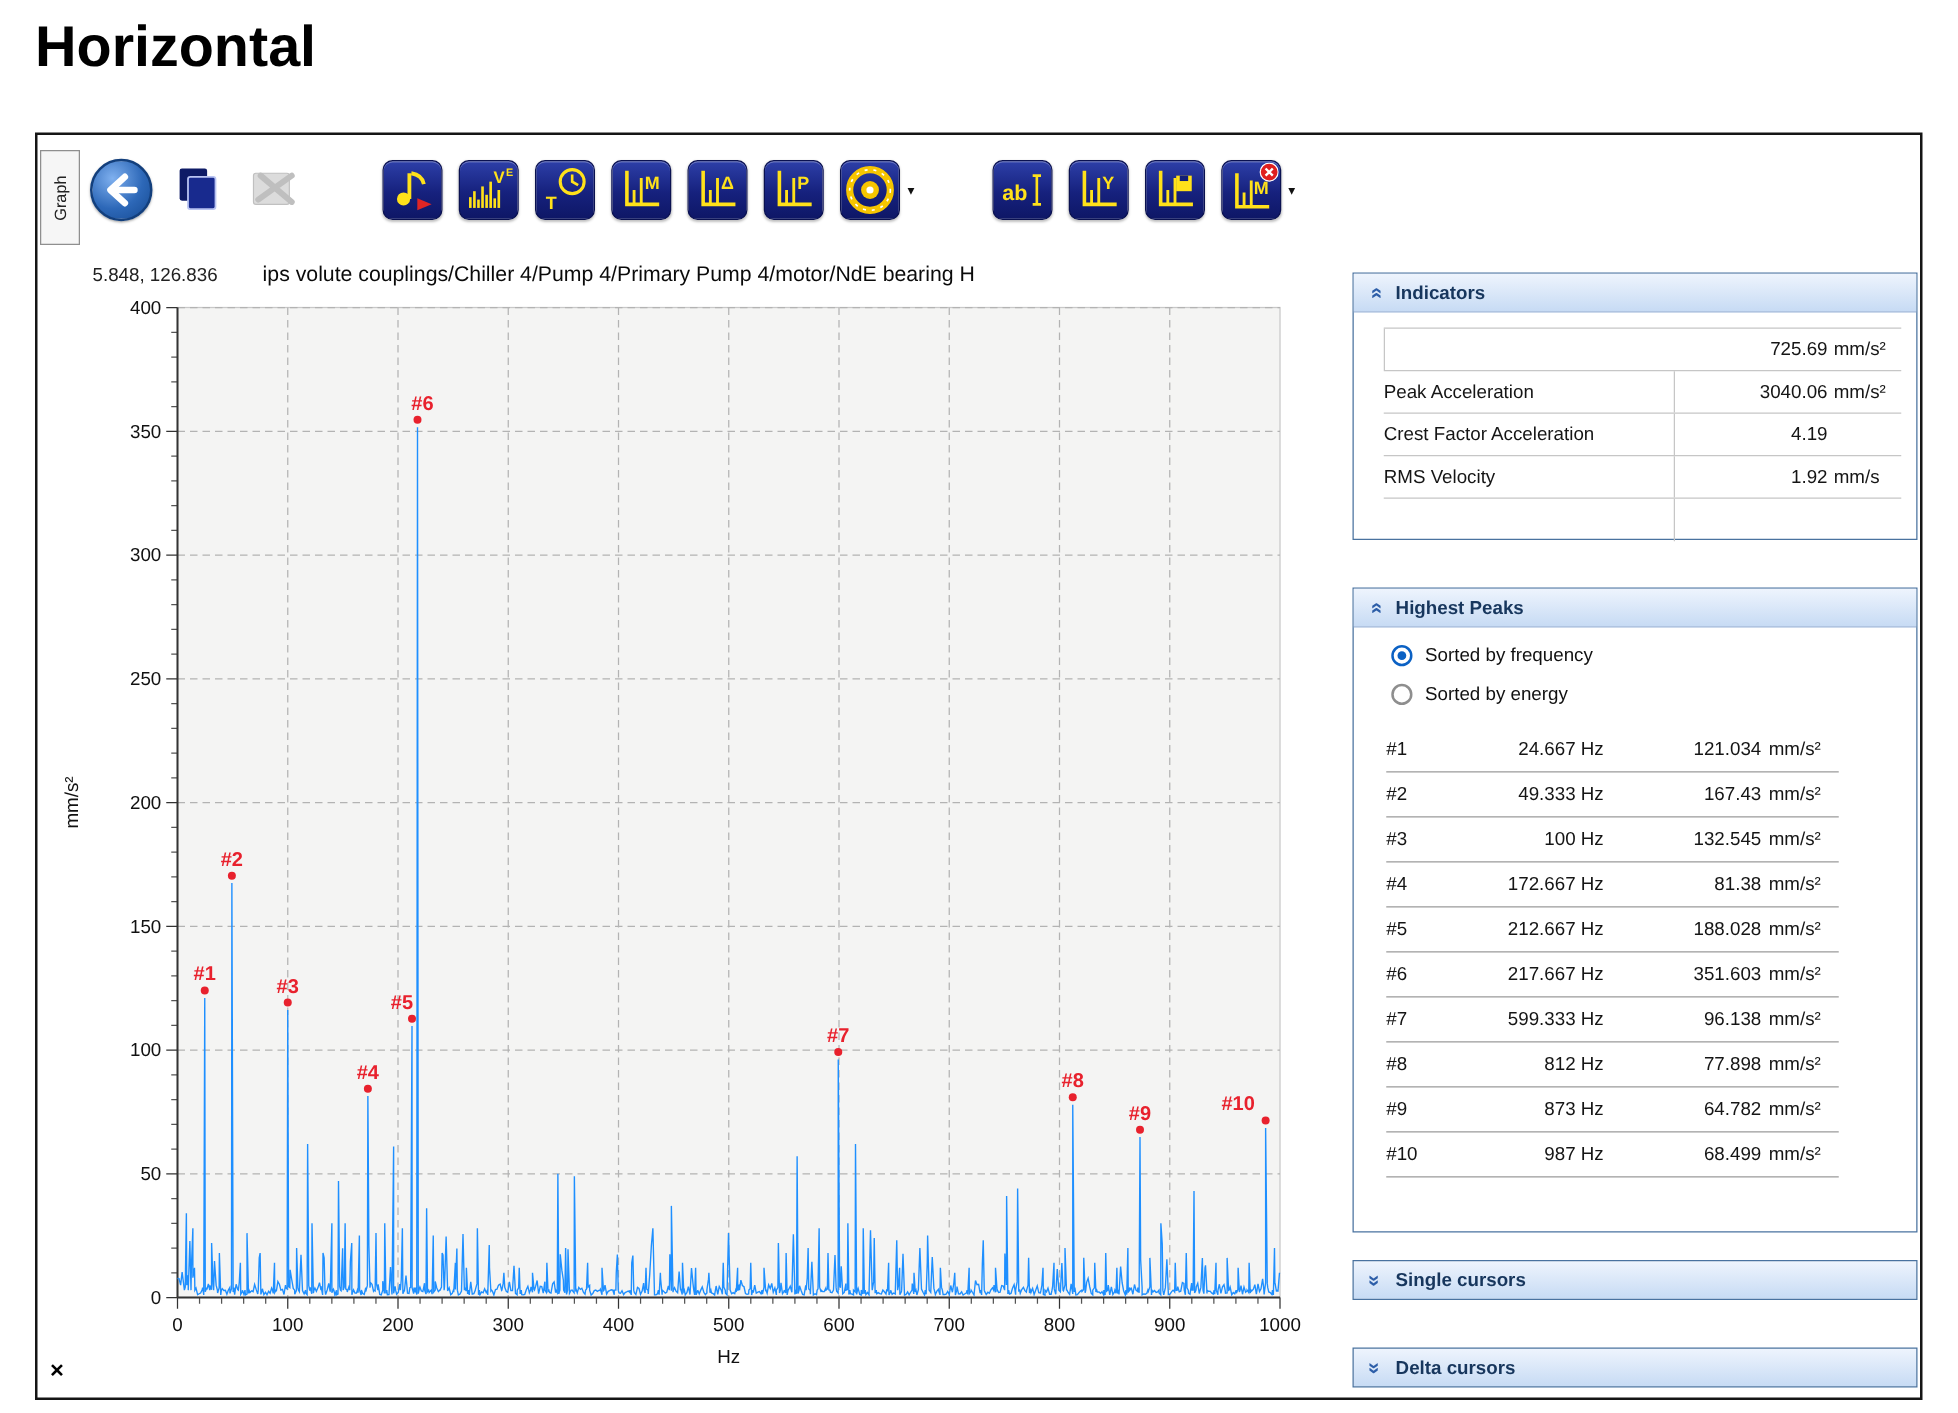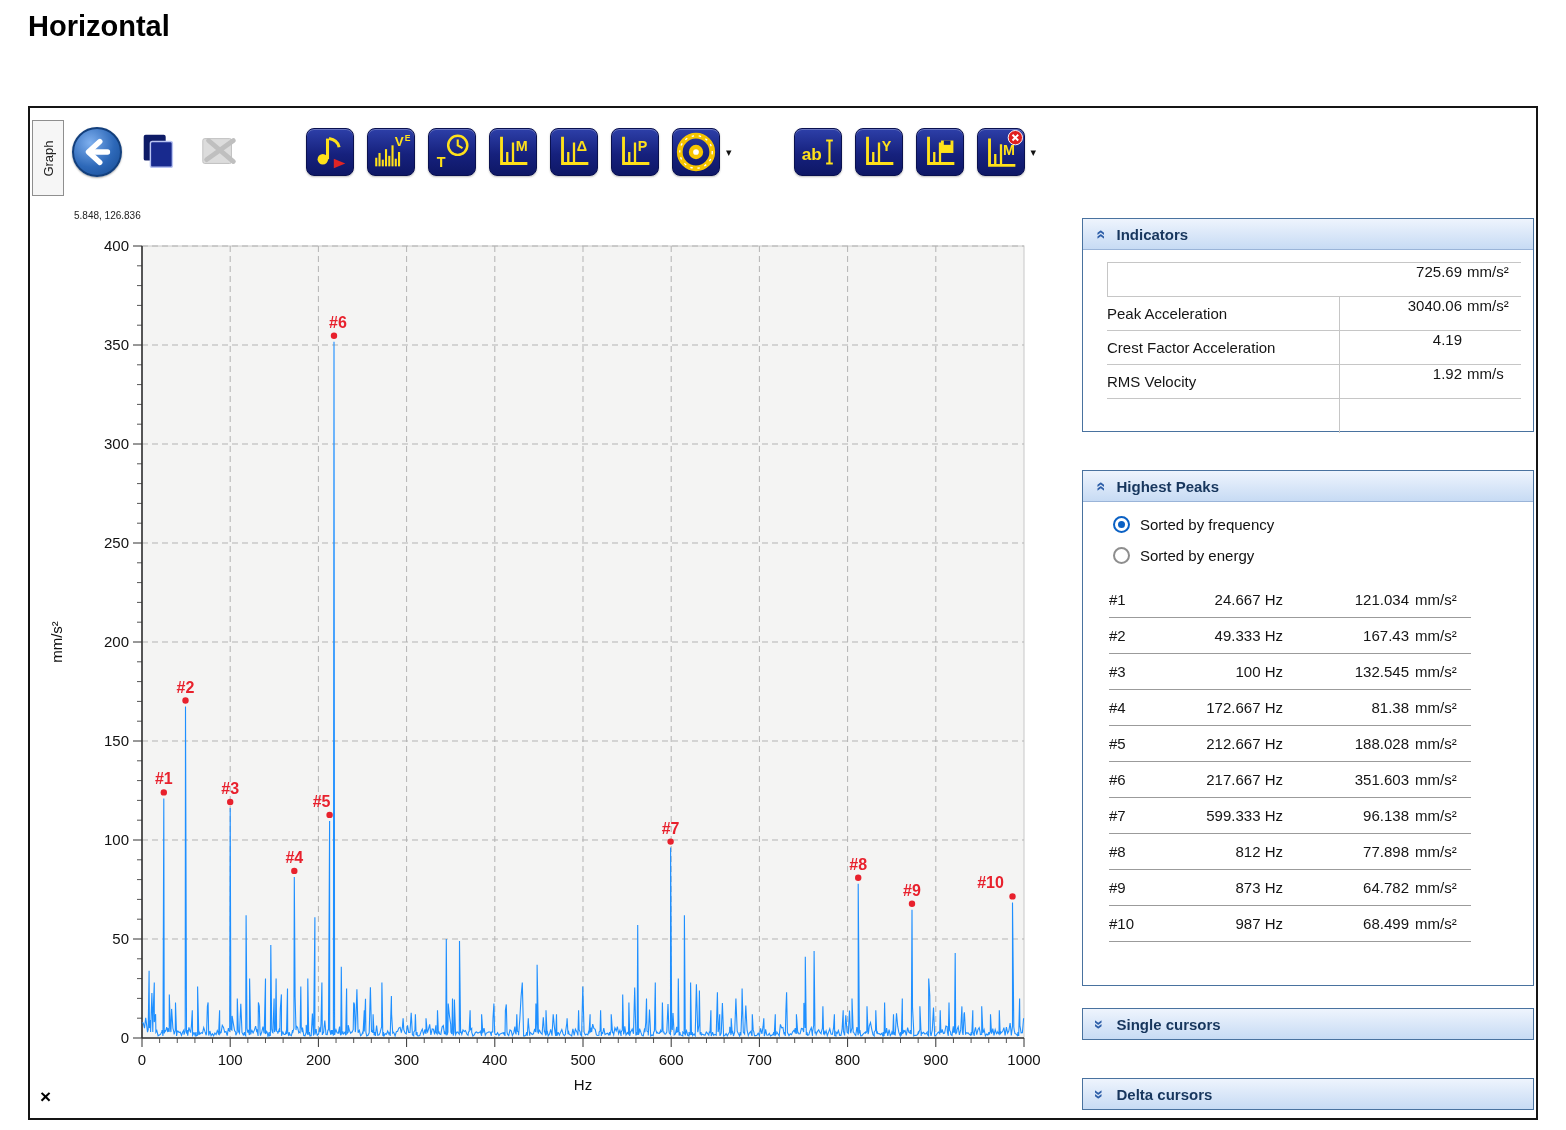--- a/index.html
+++ b/index.html
@@ -1,56 +1,56 @@
 <!DOCTYPE html>
 <html><head>
 <meta charset="utf-8">
 <style>
   html,body{margin:0;padding:0;background:#fff;}
   body{font-family:"Liberation Sans",sans-serif;}
   .stage{position:relative;width:1566px;height:1130px;background:#fff;overflow:hidden;}
-  .page-title{position:absolute;left:28px;top:10px;font-size:29px;font-weight:600;color:#000;}
+  .page-title{position:absolute;left:28px;top:10px;font-size:46px;font-weight:600;color:#000;}
   .panel{position:absolute;left:28px;top:106px;width:1510px;height:1014px;border:2px solid #151515;background:#fff;box-sizing:border-box;}
 
   
   .graph-tab{position:absolute;left:2px;top:12px;width:30px;height:74px;border:1px solid #8f8f8f;background:#f6f6f6;display:flex;align-items:center;justify-content:center;}
   .graph-tab span{transform:rotate(-90deg);font-size:13px;color:#222;white-space:nowrap;}
   .toolbar{position:absolute;left:42px;top:16px;height:56px;display:flex;align-items:center;gap:13px;}
   .tb-btn{width:48px;height:48px;display:flex;align-items:center;justify-content:center;box-sizing:border-box;cursor:pointer;}
   .tb-btn svg{width:44px;height:44px;}
   .tb-btn.nvy{background:linear-gradient(#2d3fa8 0%,#16217d 55%,#0e1766 100%);border:1px solid #0a1150;border-radius:8px;box-shadow:inset 0 1px 0 rgba(255,255,255,.28),0 1px 2px rgba(0,0,0,.25);}
   .tb-btn.back-btn{width:50px;height:50px;border-radius:50%;background:radial-gradient(circle at 35% 30%,#7fb0ef,#2d68b8 55%,#164a92);border:2px solid #133f7c;box-shadow:0 1px 2px rgba(0,0,0,.35);}
   .tb-btn.flat{background:transparent;}
   .tb-gap{width:36px;}
   .tb-caret{font-size:11px;color:#111;margin-left:-7px;cursor:pointer;}
 
   
   .chart-title-row{position:absolute;left:44px;top:102px;width:985px;display:flex;align-items:baseline;}
-  .readout{font-size:10px;color:#222;}
+  .readout{font-size:15px;color:#222;}
   .chart-title{margin-left:36px;font-size:17px;color:#0a0a0a;white-space:nowrap;}
   .chart-svg{position:absolute;left:8px;top:124px;width:1012px;height:872px;}
   .close-x{position:absolute;left:10px;top:978px;font-size:19px;font-weight:bold;color:#000;cursor:pointer;}
 
   
   .side{position:absolute;left:1052px;width:452px;background:#fff;border:1px solid #49729f;box-sizing:border-box;}
   .side.indicators{top:110px;height:214px;}
   .side.peaks{top:362px;height:516px;}
   .side-header{height:30px;display:flex;align-items:center;gap:12px;padding:0 12px;background:linear-gradient(#eef4fd,#c7dbf4);border-bottom:1px solid #9ab4d8;color:#17365d;font-weight:700;font-size:15px;cursor:pointer;}
   .chev{display:inline-block;transform:rotate(-90deg);color:#2d5ea8;font-weight:700;font-size:17px;line-height:1;}
   .chev.down{transform:rotate(90deg);}
   .collapsed-bar{position:absolute;left:1052px;width:452px;height:32px;border:1px solid #49729f;background:linear-gradient(#eef4fd,#c7dbf4);display:flex;align-items:center;gap:12px;padding:0 12px;color:#17365d;font-weight:700;font-size:15px;box-sizing:border-box;cursor:pointer;}
   .collapsed-bar.single{top:900px;}
   .collapsed-bar.delta{top:970px;}
 
   
   #ind-rows{margin:12px 12px 0 24px;border-top:1px solid #c6c6c6;}
   .ind-row{display:flex;height:33px;align-items:stretch;border-bottom:1px solid #c6c6c6;}
   .ind-row.empty{border-bottom:none;height:34px;}
   .ind-label{flex:0 0 232px;display:flex;align-items:center;font-size:15px;color:#151515;}
-  .ind-val{flex:1;border-left:1px solid #c6c6c6;display:flex;font-size:15px;color:#151515;}
+  .ind-val{flex:1;border-left:1px solid #c6c6c6;display:flex;align-items:center;font-size:15px;color:#151515;}
   .ind-val .num{flex:1;text-align:right;}
   .ind-val .unit{width:54px;padding-left:5px;}
 
   
   .radio{display:flex;align-items:center;gap:10px;margin:14px 0 0 30px;font-size:15px;color:#111;cursor:pointer;}
   .rdot{position:relative;width:17px;height:17px;border-radius:50%;border:2px solid #8e8e8e;background:#fff;display:inline-block;box-sizing:border-box;}
   .rdot.sel{border-color:#0b61c4;}
   .rdot.sel::after{content:"";position:absolute;left:3px;top:3px;width:7px;height:7px;border-radius:50%;background:#0b61c4;}
   #pk-rows{margin-top:18px;}
   .pk-row{display:flex;height:35px;align-items:center;margin:0 62px 0 26px;border-bottom:1px solid #9b9b9b;font-size:15px;color:#151515;}
@@ -206,20 +206,21 @@
               <circle cx="38" cy="8" r="7.5" fill="#e01f1f" stroke="#fff"></circle>
               <path d="M35 5 l6 6 M41 5 l-6 6" stroke="#fff" stroke-width="2"></path>
             </svg>
           </span>
         </div>
         <div class="tb-caret">▾</div>
       </div>
 
     <div class="chart-title-row">
       <span class="readout">5.848, 126.836</span>
+      <span class="chart-title">ips volute couplings/Chiller 4/Pump 4/Primary Pump 4/motor/NdE bearing H</span>
     </div>
 
     <svg id="chart" class="chart-svg" viewBox="0 0 1012 872">
         <rect x="104" y="14" width="882" height="792" fill="#f4f4f3" stroke="#c8c8c8" stroke-width="1"></rect>
         <line x1="104" y1="806" x2="104" y2="815" stroke="#333"></line>
         <text x="104" y="833" text-anchor="middle" font-size="15" fill="#111">0</text>
         <line x1="192.2" y1="14" x2="192.2" y2="806" stroke="#b3b3b3" stroke-dasharray="6 4"></line>
         <line x1="192.2" y1="806" x2="192.2" y2="815" stroke="#333"></line>
         <text x="192.2" y="833" text-anchor="middle" font-size="15" fill="#111">100</text>
         <line x1="280.4" y1="14" x2="280.4" y2="806" stroke="#b3b3b3" stroke-dasharray="6 4"></line>

